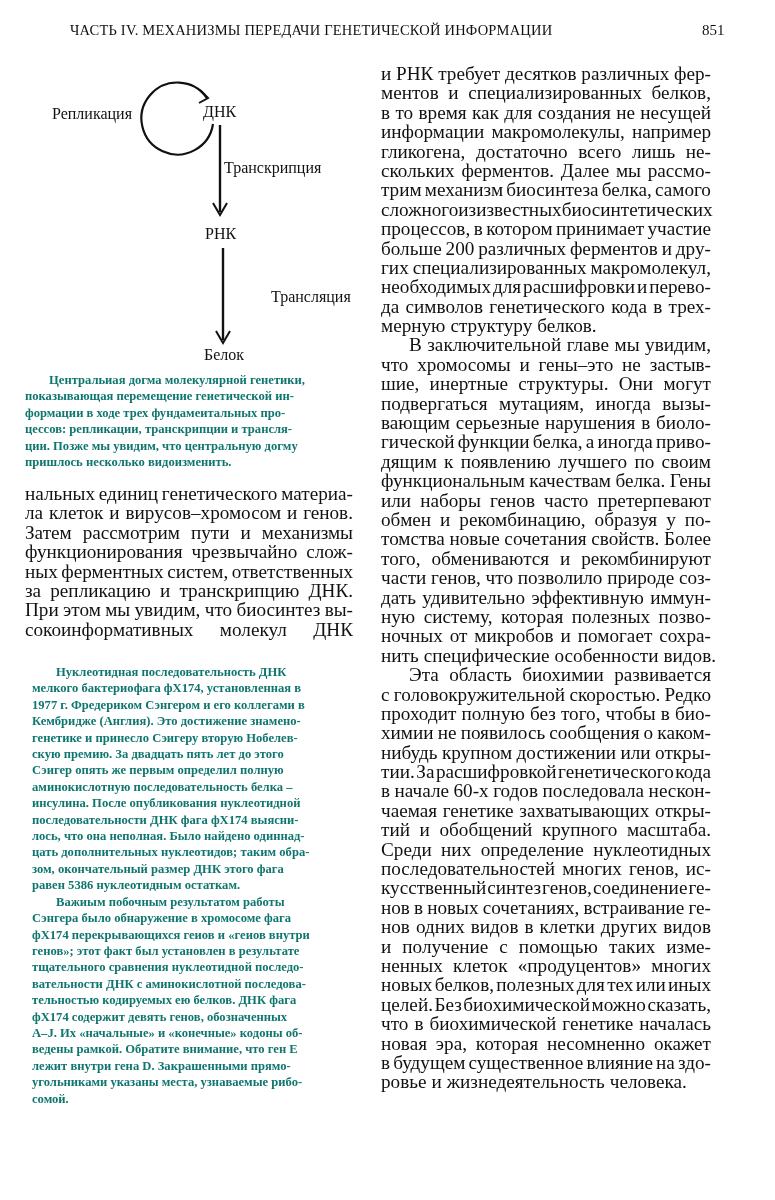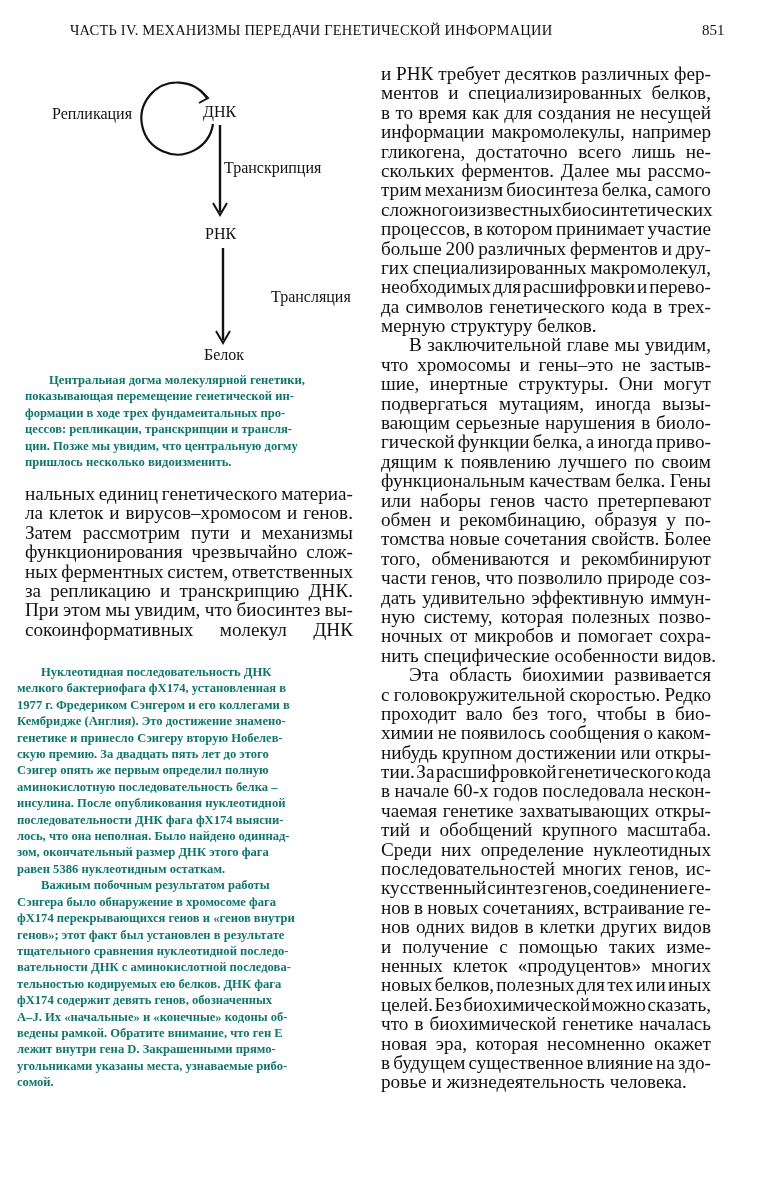--- a/index.html
+++ b/index.html
@@ -109,32 +109,33 @@
       <span class="w">биосинтез</span>
       <span class="w">вы-</span>
     </div>
     <div class="line">
       <span class="w">сокоинформативных</span>
       <span class="w">молекул</span>
       <span class="w">ДНК</span>
     </div>
   </div>
 
-<div class="caption" style="left:17px; top:664px; width:310px;">
+<div class="caption" style="left:32px; top:664px; width:310px;">
   <p class="ind">Нуклеотидная последовательность ДНК</p>
   <p>мелкого бактериофага фХ174, установленная в</p>
   <p>1977 г. Фредериком Сэнгером и его коллегами в</p>
   <p>Кембридже (Англия). Это достижение знамено-</p>
   <p>генетике и принесло Сэигеру вторую Нобелев-</p>
   <p>скую премию. За двадцать пять лет до этого</p>
   <p>Сэигер опять же первым определил полную</p>
   <p>аминокислотную последовательность белка –</p>
   <p>инсулина. После опубликования нуклеотидной</p>
   <p>последовательности ДНК фага фХ174 выясни-</p>
   <p>лось, что она неполная. Было найдено одиннад-</p>
+  <p>цать дополнительных нуклеотидов; таким обра-</p>
   <p>зом, окончательный размер ДНК этого фага</p>
   <p>равен 5386 нуклеотидным остаткам.</p>
   <p class="ind">Важиым побочным результатом работы</p>
   <p>Сэнгера было обнаружение в хромосоме фага</p>
   <p>фХ174 перекрывающихся геиов и «геиов внутри</p>
   <p>генов»; этот факт был установлен в результате</p>
   <p>тщательного сравнения нуклеотидной последо-</p>
   <p>вательности ДНК с аминокислотной последова-</p>
   <p>тельностью кодируемых ею белков. ДНК фага</p>
   <p>фХ174 содержит девять генов, обозначенных</p>
@@ -374,21 +375,21 @@
         <span class="w">развивается</span>
       </div>
       <div class="line">
         <span class="w">с</span>
         <span class="w">головокружительной</span>
         <span class="w">скоростью.</span>
         <span class="w">Редко</span>
       </div>
       <div class="line">
         <span class="w">проходит</span>
-        <span class="w">вало</span>
+        <span class="w">полную</span>
         <span class="w">без</span>
         <span class="w">того,</span>
         <span class="w">чтобы</span>
         <span class="w">в</span>
         <span class="w">био-</span>
       </div>
       <div class="line">
         <span class="w">химии</span>
         <span class="w">не</span>
         <span class="w">появилось</span>

